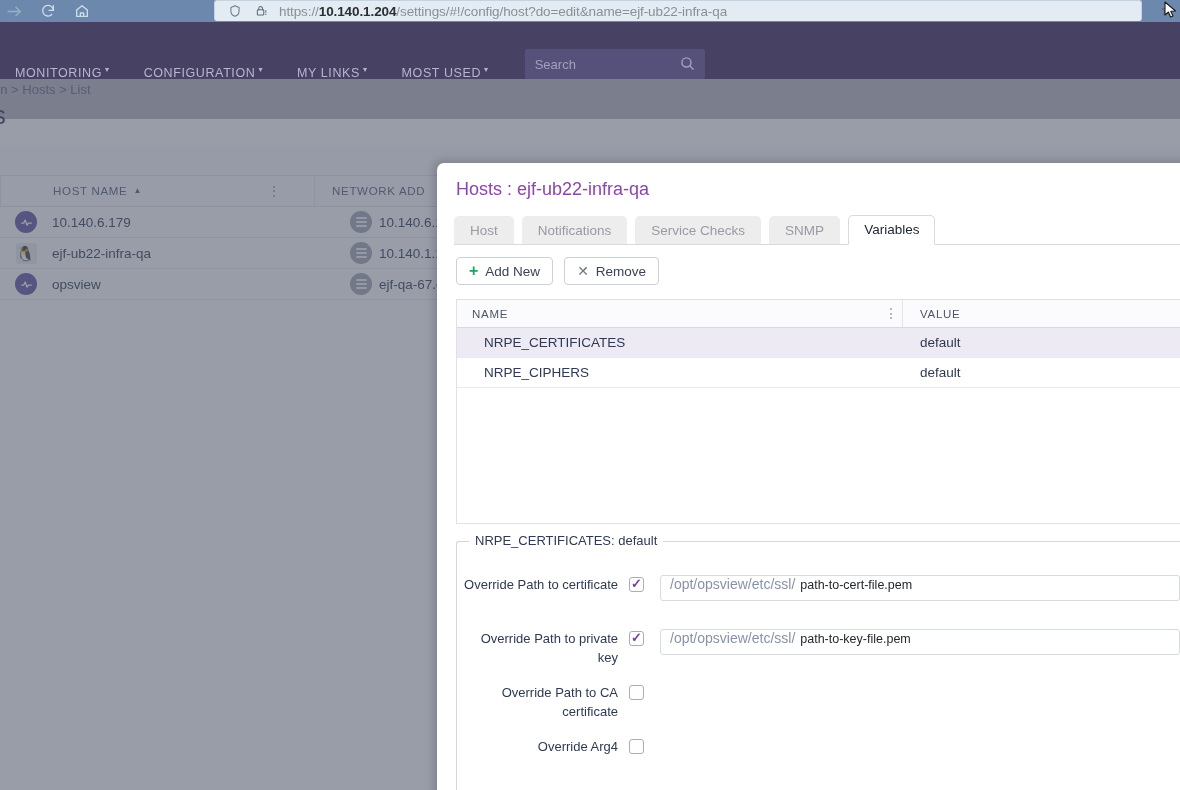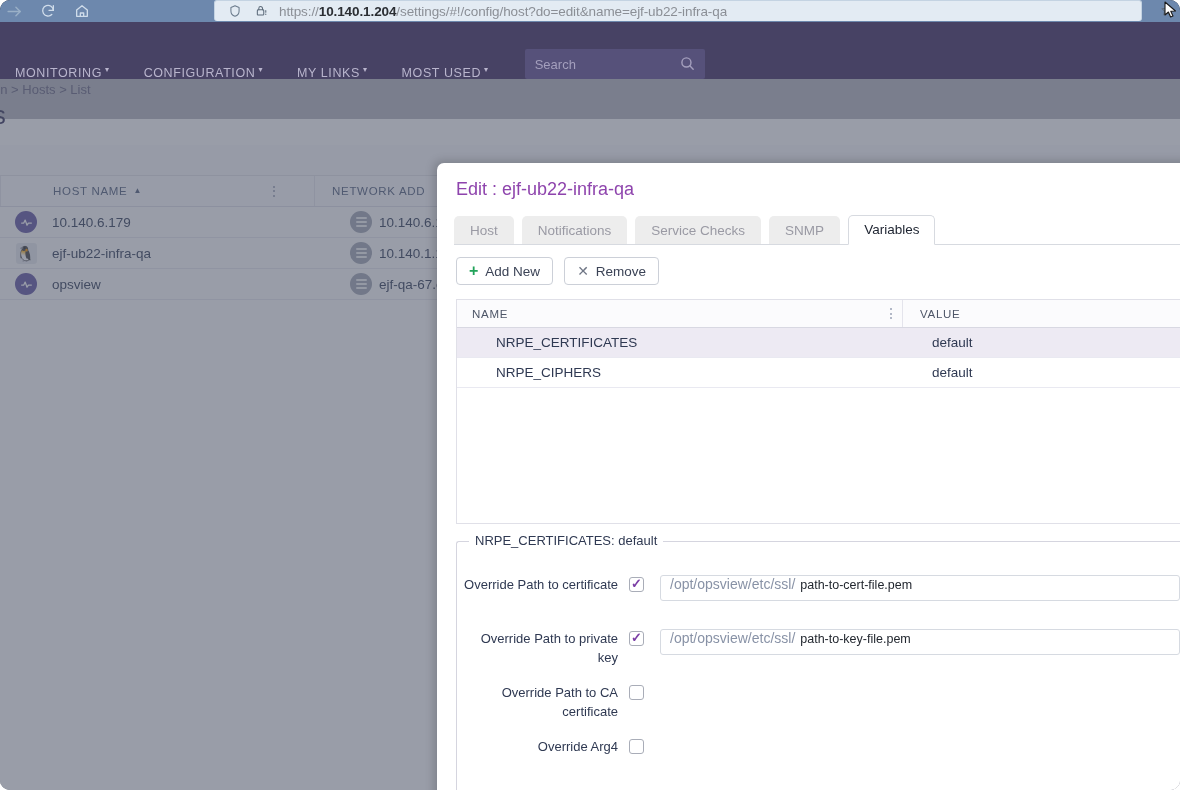--- a/index.html
+++ b/index.html
@@ -2,21 +2,21 @@
 <html><head>
 <meta charset="utf-8">
 <style>
   * { box-sizing: border-box; margin: 0; padding: 0; }
   html, body {
     width: 1180px; height: 790px;
     overflow: hidden;
     font-family: "Liberation Sans", sans-serif;
     background: #ffffff;
   }
-  #screen { position: relative; width: 1180px; height: 790px; overflow: hidden; background:#0f172a;border-radius:10px; }
+  #screen { position: relative; width: 1180px; height: 790px; overflow: hidden; background:#0f172a; }
 
   
   .browser-bar {
     position: absolute; left: 0; top: 0; width: 1180px; height: 22px;
     background: #6d88ad;
     display: flex; align-items: center;
   }
   .nav-btns { display: flex; align-items: center; gap: 14px; padding-left: 4px; }
   .nav-icon { width: 20px; height: 20px; display: flex; align-items: center; justify-content: center; color: #cfdcea; }
   .nav-icon.dim { color: #9ab0c7; }
@@ -178,21 +178,21 @@
     display: flex; align-items: center; height: 100%;
   }
   .vth.c1 { width: 422px; padding-left: 15px; }
   .vth.handle { width: 24px; justify-content: center; border-right: 1px solid #e4e4ec; }
   .vth.c2 { padding-left: 17px; text-align: right; }
   .vrow {
     height: 30px; display: flex; align-items: center; border-bottom: 1px solid #e9e9f1;
     font-size: 13.5px; color: #2f3952;
   }
   .vrow.sel { background: #edeaf3; }
-  .vrow .n { width: 446px; padding-left: 27px; margin-left: 12px; }
+  .vrow .n { width: 446px; padding-left: 27px; }
   .vrow .v { padding-left: 17px; }
 
   
   .fset {
     position: absolute; left: 19px; top: 296px; width: 741px; height: 252px;
     border: 1px solid #d5d5df; border-right: none; border-radius: 3px 0 0 3px;
   }
   .flegend {
     position: absolute; left: 12px; top: -9px; background: #fff; padding: 0 6px;
     font-size: 13px; color: #2f3952;
@@ -377,21 +377,21 @@
           </span>
         </div>
       <div class="cell-addr">ejf-qa-67.ope</div>
     </div>
   </div>
 
   <div class="overlay"></div>
   <div class="overlay-top"></div>
 
   <div class="modal">
-    <div class="modal-title">Edit : ejf-ub22-infra-qa</div>
+    <div class="modal-title">Hosts : ejf-ub22-infra-qa</div>
 
     <div class="tabs">
       <div class="tab">Host</div>
       <div class="tab">Notifications</div>
       <div class="tab">Service Checks</div>
       <div class="tab">SNMP</div>
       <div class="tab active">Variables</div>
     </div>
     <div class="tabline"></div>
 

